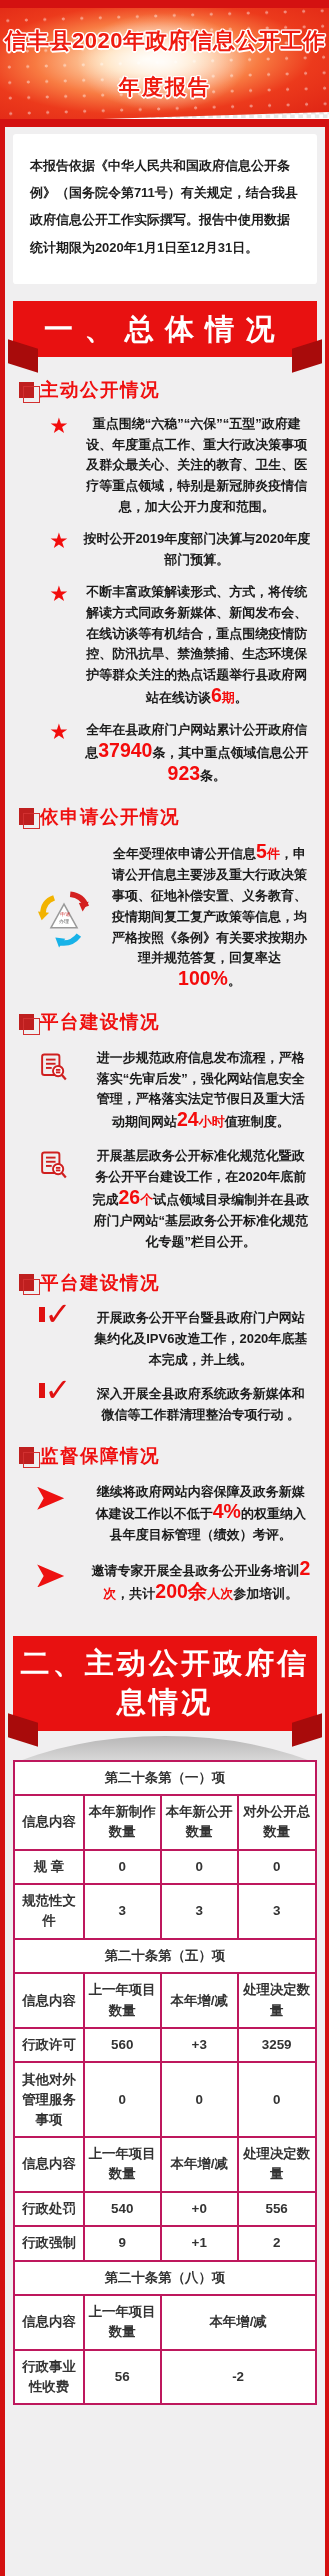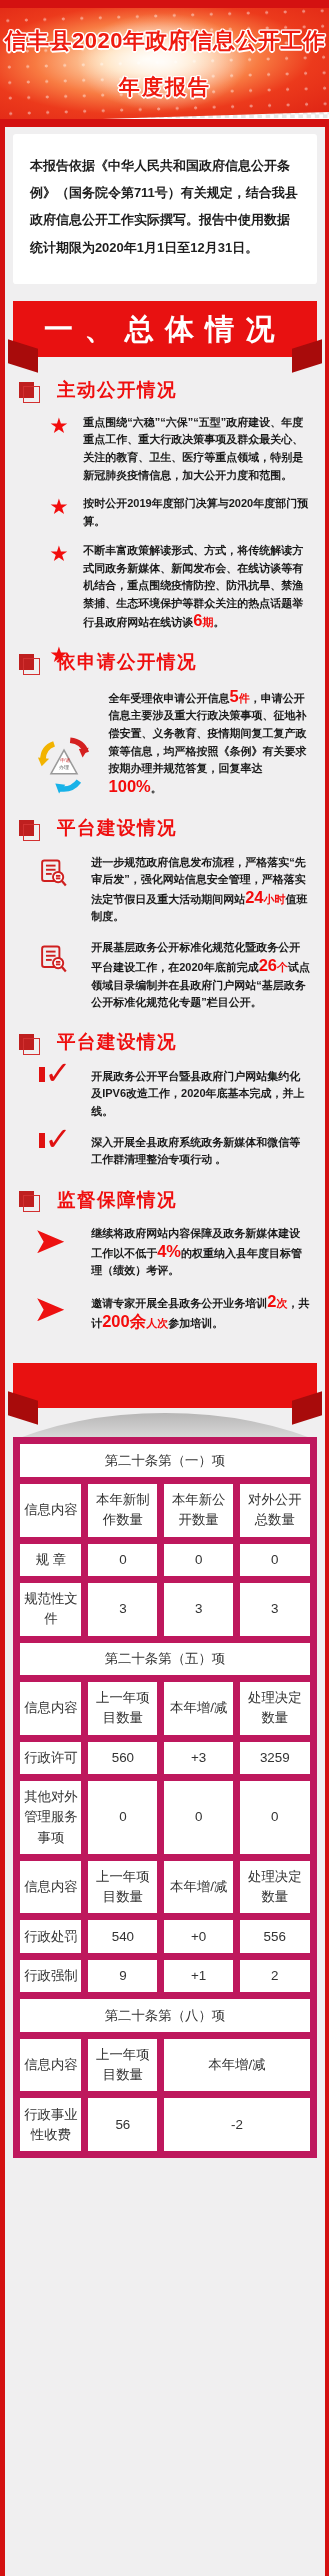--- a/index.html
+++ b/index.html
@@ -44,44 +44,44 @@
 
   .dome { height: 24px; overflow: hidden; margin: -15.5px 8.2px 0; }
   .dome i { display: block; width: 150%; margin-left: -25%; height: 216px; border-radius: 50%;
             background: linear-gradient(#b7b6b6, #ececec 18%); }
 
   
   .subhead { display: flex; align-items: center; margin: 17.5px 13.4px 10.3px; }
   .subhead .sq { position: relative; width: 15.5px; height: 16.5px; background: #bf1f1f; flex: none; }
   .subhead .sq::after { content: ""; position: absolute; left: 4.6px; top: 4.6px; width: 14.4px; height: 14.4px;
                         border: 1.5px solid #d23030; background: transparent; }
-  .subhead .st { color: #ef0f0f; font-size: 18.5px; font-weight: bold; margin-left: 23px; letter-spacing: 1.5px; }
+  .subhead .st { color: #ef0f0f; font-size: 18.5px; font-weight: bold; margin-left: 6px; letter-spacing: 1.5px; }
 
   .bullet { position: relative; padding: 0 14.4px 0 78px; margin: 11.3px 0; }
   .bullet .mark { position: absolute; left: 44px; top: 1px; }
   .star-ic { color: #f20d0d; font-size: 21.6px; line-height: 1; }
-  .btext, .ptext { font-size: 11px; line-height: 1.6; font-weight: bold; color: #1b1b1b; }
+  .btext, .ptext { font-size: 13px; line-height: 1.6; font-weight: bold; color: #1b1b1b; text-align: center; }
   .btext .hl, .ptext .hl { color: #f40b0b; }
   .btext .big, .ptext .big { font-size: 1.5em; line-height: 1; }
 
   .apply-row { display: flex; align-items: flex-start; padding: 3.1px 14.4px 0 28px; }
   .apply-ic { flex: none; width: 62px; margin-top: 46px; }
   .apply-row .ptext { margin-left: 13.4px; }
 
   .icon-bullet { display: flex; align-items: flex-start; padding: 0 14.4px 0 32px; margin: 13.4px 0; }
   .icon-bullet .ib-ic { flex: none; width: 33px; margin-top: 2.1px; }
   .icon-bullet .ptext { margin-left: 21px; }
   .chk { position: relative; width: 26px; height: 26px; border: 3.1px solid #e01111; margin: 2.1px 0 0 2.1px; }
   .chk::after { content: "✓"; position: absolute; left: 2.1px; top: -15.5px; color: #e01111; font-size: 32px; font-weight: bold; }
   .arr { width: 27px; height: 23px; background: #ed1111; clip-path: polygon(0 0, 100% 50%, 0 100%, 24% 50%); margin-top: 3.1px; }
 
   
   table.dtable { width: calc(100% - 16.5px); margin: 0 8.2px; border-collapse: collapse; background: #fff;
                  table-layout: fixed; text-align: center; }
-  table.dtable td { border: 7px solid #be185d; padding: 6.2px 3.1px; font-size: 13.4px; font-weight: normal; color: #333;
+  table.dtable td { border: 2px solid #be185d; padding: 6.2px 3.1px; font-size: 13.4px; font-weight: bold; color: #333;
                     line-height: 1.5; word-break: break-all; }
   td.ghead { font-size: 14px; padding: 7.2px 3.1px; }
 </style>
 </head>
 <body>
 
 <div class="page">
 
   <header class="hero">
     <div class="hero-grad"></div>
@@ -117,20 +117,21 @@
         <div class="bullet">
           <span class="mark"><span class="star-ic">★</span></span>
           <p class="btext"><span>按时公开2019年度部门决算与2020年度部门预算。</span></p>
         </div>
         <div class="bullet">
           <span class="mark"><span class="star-ic">★</span></span>
           <p class="btext"><span>不断丰富政策解读形式、方式，将传统解读方式同政务新媒体、新闻发布会、在线访谈等有机结合，重点围绕疫情防控、防汛抗旱、禁渔禁捕、生态环境保护等群众关注的热点话题举行县政府网站在线访谈</span><span class="hl big">6</span><span class="hl ">期</span><span>。</span></p>
         </div>
         <div class="bullet">
           <span class="mark"><span class="star-ic">★</span></span>
+          <p class="btext"><span>全年在县政府门户网站累计公开政府信息</span><span class="hl big">37940</span><span>条，其中重点领域信息公开</span><span class="hl big">923</span><span>条。</span></p>
         </div>
       </div>
 
     <div class="subhead">
       <span class="sq"></span>
       <span class="st">依申请公开情况</span>
     </div>
     <div class="apply-row">
       <span class="apply-ic">
         <svg viewBox="0 0 100 100" width="62" height="62">
@@ -211,20 +212,21 @@
           <span class="ib-ic">
             <span class="arr" style="display:block"></span>
           </span>
           <p class="ptext"><span>邀请专家开展全县政务公开业务培训</span><span class="hl big">2</span><span class="hl ">次</span><span>，共计</span><span class="hl big">200余</span><span class="hl ">人次</span><span>参加培训。</span></p>
         </div>
       </div>
 
     <div class="ribbon" style="margin-top:31px">
       <i class="tail l"></i>
       <i class="tail r"></i>
+      <span class="rtext mid">二、主动公开政府信息情况</span>
     </div>
     <div class="dome">
         <i></i>
       </div>
     <table class="dtable">
       <colgroup>
           <col style="width:23%">
           <col style="width:25.6%">
           <col style="width:25.6%">
           <col style="width:25.8%">

